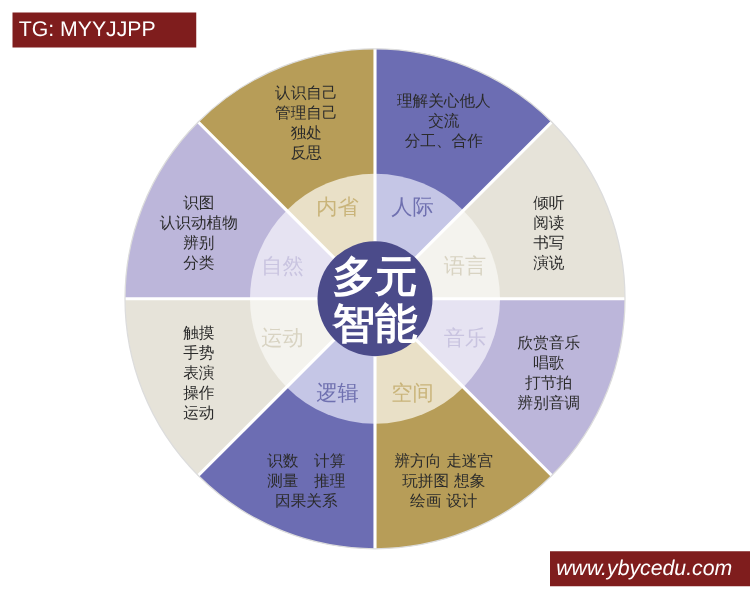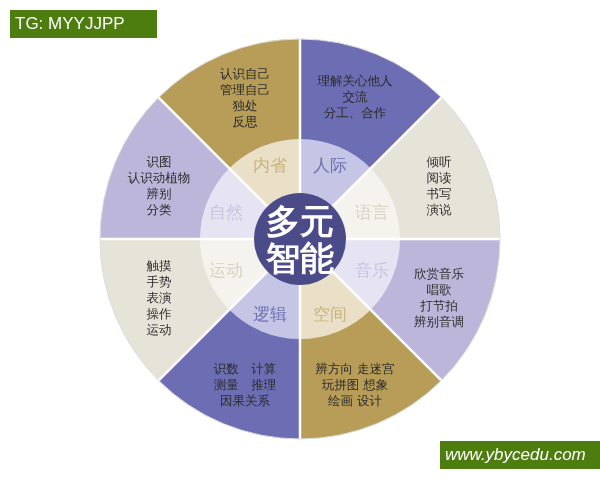--- a/index.html
+++ b/index.html
@@ -1,18 +1,18 @@
 <!DOCTYPE html>
 <html><head>
   <meta charset="utf-8">
   <style>
     html, body { margin: 0; padding: 0; background: #ffffff; }
     body { width: 600px; height: 480px; position: relative; overflow: hidden; font-family: "DejaVu Sans", sans-serif; }
     .watermark {
-      position: absolute; background: #4d7c0f; color: #ffffff;
+      position: absolute; background: #7f1d1d; color: #ffffff;
       font-family: "Liberation Sans", sans-serif; font-size: 17px; line-height: 20px;
       padding: 4px 8px 4px 5px;
     }
     #wm-top { left: 10px; top: 10px; width: 134px; }
     #wm-bottom { left: 440px; top: 441px; width: 160px; font-style: italic; }
     svg { position: absolute; left: 0; top: 0; }
     .outer-text { font-family: "DejaVu Sans", sans-serif; font-size: 12.5px; fill: #2b2b2b; }
     .inner-text { font-family: "DejaVu Sans", sans-serif; font-size: 17px; }
     .center-text { font-family: "DejaVu Sans", sans-serif; font-size: 34px; font-weight: bold; fill: #ffffff; }
   </style>

